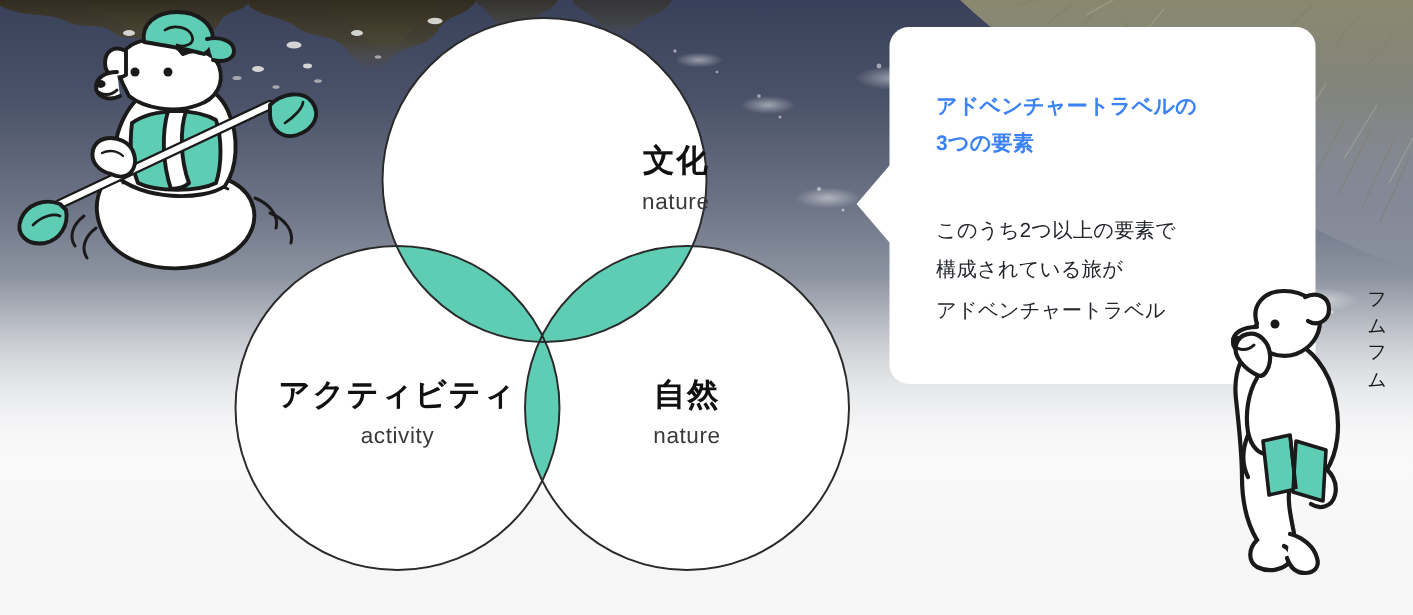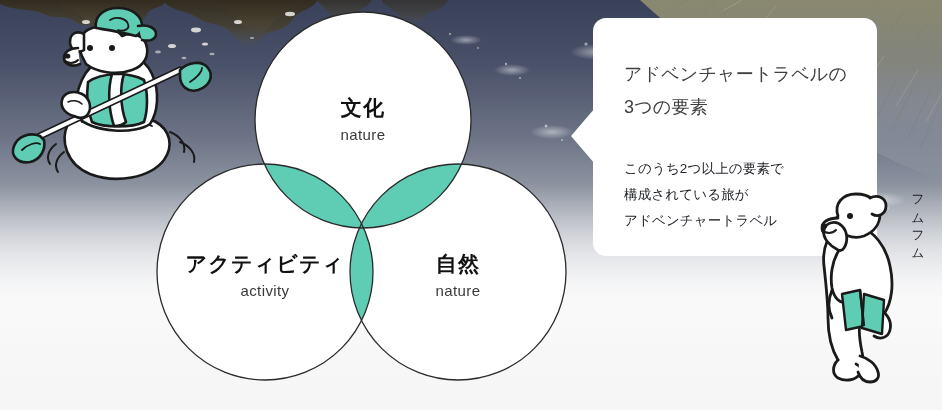--- a/index.html
+++ b/index.html
@@ -49,21 +49,21 @@
     white-space: nowrap;
   }
   .venn-label .en {
     font-size: 15px;
     font-weight: 400;
     color: #3a3a3a;
     margin-top: 7px;
     letter-spacing: .4px;
   }
 
-  #label-culture  { left: 253px; top: 96px;  }
+  #label-culture  { left: 253px; top: 96px; text-align: right;  }
   #label-activity { left: 155px; top: 252px; }
   #label-nature   { left: 348px; top: 252px; }
 
   
   #callout {
     position: absolute;
     left: 593px;
     top: 18px;
     width: 284px;
     height: 238px;
@@ -77,23 +77,23 @@
     width: 24px;
     height: 56px;
   }
   #callout-inner {
     position: absolute;
     left: 31px;
     top: 40px;
     right: 18px;
   }
   #callout-title {
-    font-size: 18px;
-    font-weight: 400;
-    color: #404040;
+    font-size: 14px;
+    font-weight: 700;
+    color: #3b82f6;
     line-height: 1.82;
     letter-spacing: .2px;
   }
   #callout-body {
     margin-top: 32px;
     font-size: 13.5px;
     font-weight: 400;
     color: #22252a;
     line-height: 1.95;
     letter-spacing: .15px;

